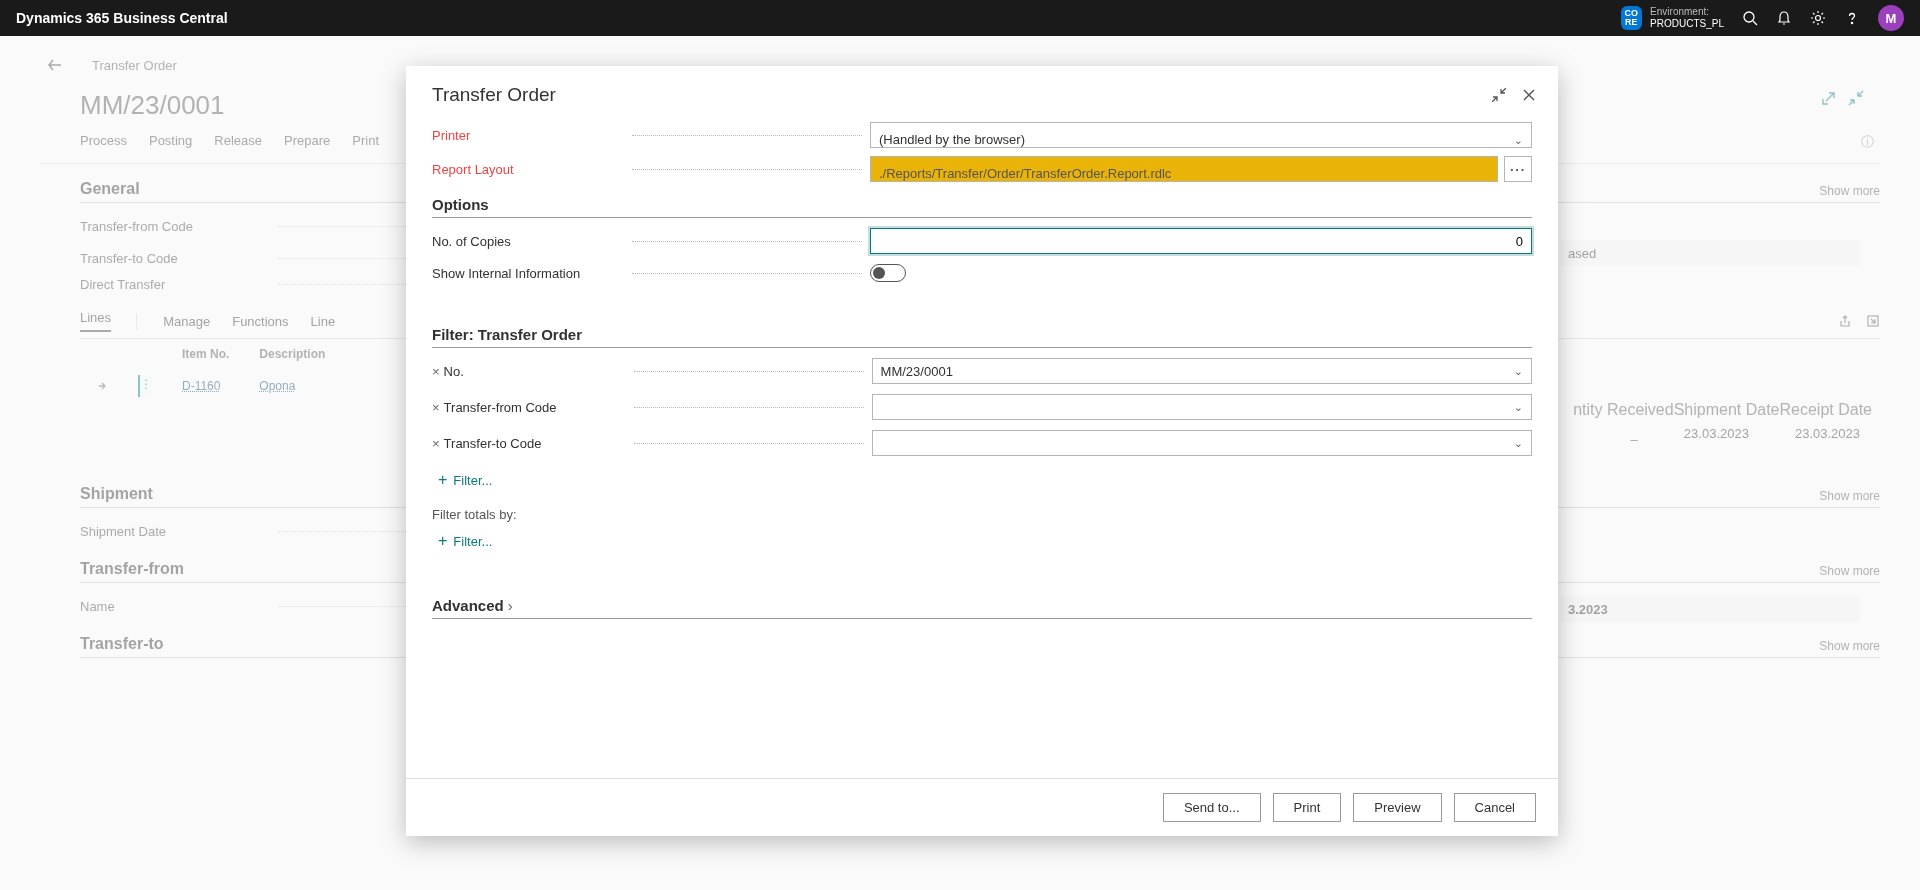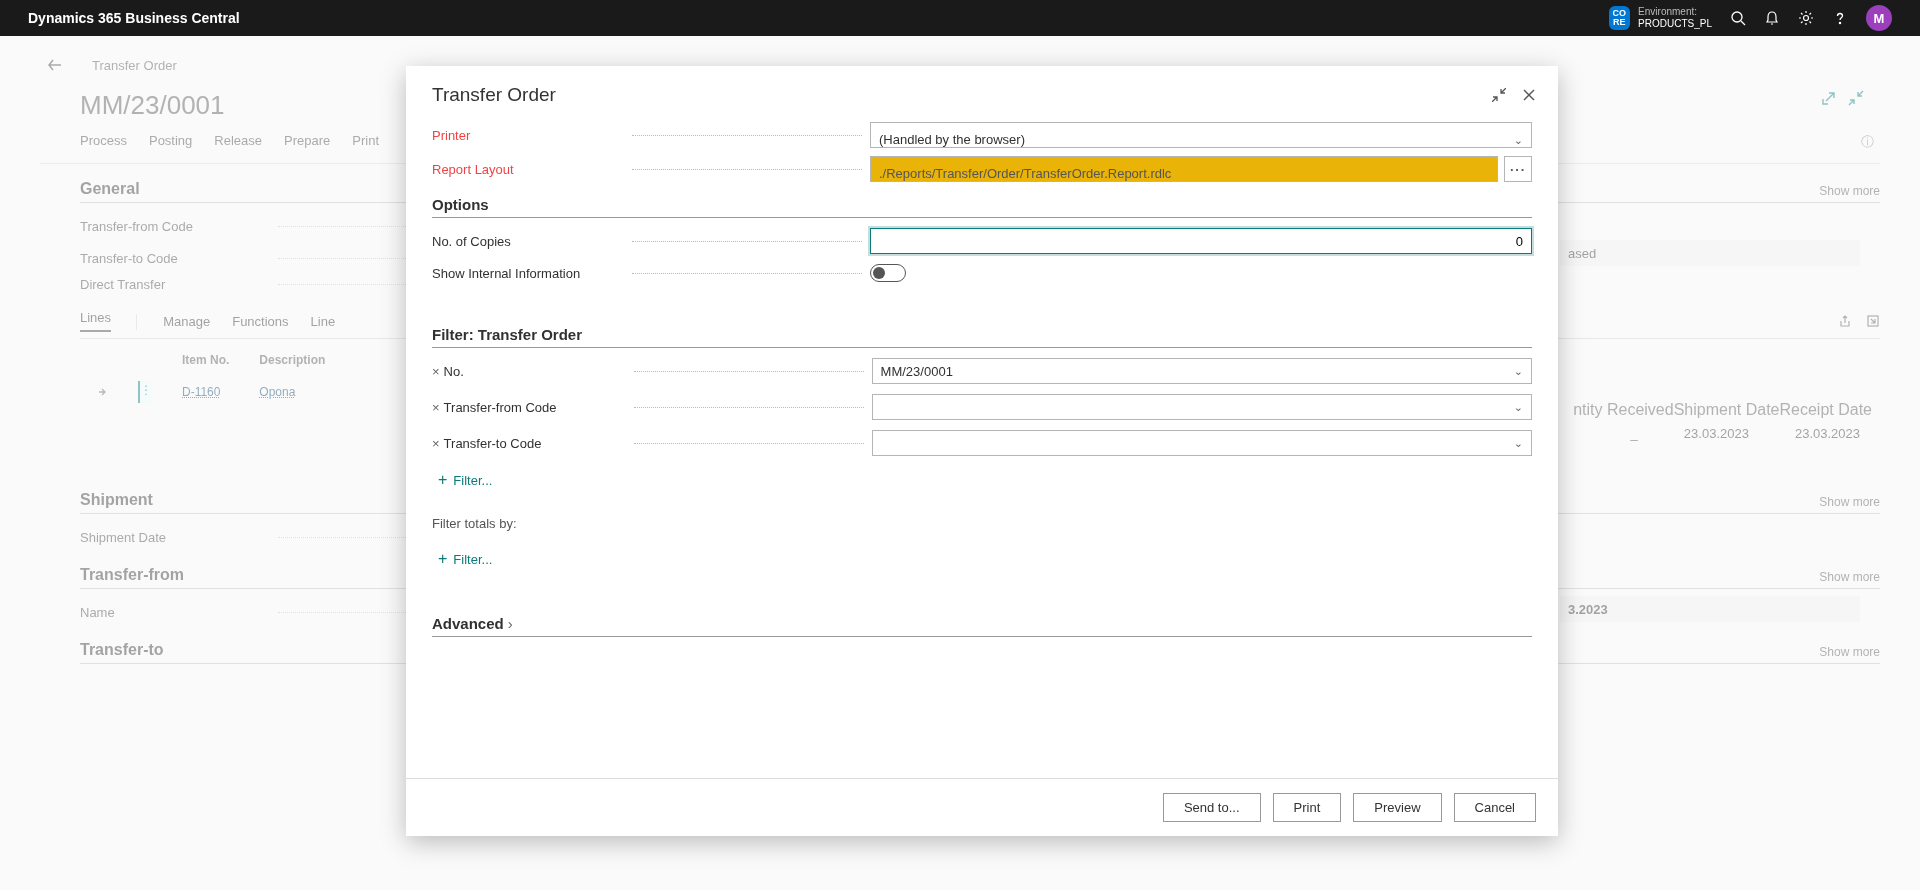--- a/index.html
+++ b/index.html
@@ -1,19 +1,19 @@
 <!DOCTYPE html>
 <html><head>
 <meta charset="utf-8">
 <style>
   * { box-sizing: border-box; margin: 0; padding: 0; font-family: "Segoe UI", Arial, sans-serif; }
   body { background: #f3f3f3; font-size: 13px; color: #323130; overflow: hidden; width: 1920px; height: 890px; position: relative; }
 
   
-  .top-header { background: #1a1a1a; color: #fff; height: 36px; display: flex; align-items: center; padding: 0 28px; justify-content: space-between; }
+  .top-header { background: #1a1a1a; color: #fff; height: 36px; display: flex; align-items: center; padding: 0 16px; justify-content: space-between; }
   .top-header .brand { font-weight: 600; font-size: 14px; }
   .top-header .right { display: flex; align-items: center; gap: 18px; }
   .env-badge { display: flex; align-items: center; gap: 8px; }
   .env-badge .pill { background: #0078d4; color: #fff; font-size: 9px; font-weight: 700; padding: 3px 4px; border-radius: 6px; line-height: 1; text-align: center; }
   .env-badge .txt { font-size: 10px; line-height: 1.2; }
   .env-badge .txt .lbl { color: #bbb; }
   .hdr-icon { color: #fff; cursor: pointer; display: flex; align-items: center; }
   .avatar { width: 26px; height: 26px; border-radius: 50%; background: #9b3fbd; color: #fff; display: flex; align-items: center; justify-content: center; font-size: 13px; font-weight: 600; }
 
   
@@ -41,21 +41,21 @@
   .field-row .lbl { width: 190px; color: #444; font-size: 13px; white-space: nowrap; overflow: hidden; }
   .dots-fill { flex: 1; border-bottom: 1px dotted #bbb; margin: 0 8px; height: 1px; align-self: center; }
   .field-row .val { width: 220px; background: #ececec; height: 26px; display: flex; align-items: center; padding: 0 8px; font-size: 13px; }
   .toggle { width: 34px; height: 16px; border-radius: 8px; border: 1px solid #888; background: #fff; position: relative; }
   .toggle::after { content: ""; position: absolute; left: 2px; top: 2px; width: 10px; height: 10px; border-radius: 50%; background: #888; }
 
   .lines-box { margin: 18px 0 8px 40px; }
   .lines-tabs { display: flex; align-items: center; gap: 22px; border-bottom: 1px solid #ccc; padding-bottom: 6px; }
   .lines-tabs .active { border-bottom: 2px solid #444; padding-bottom: 5px; font-weight: 400; }
   .lines-tabs .right-ic { margin-left: auto; display: flex; gap: 14px; color: #555; }
-  .lines-table { margin-top: 6px; }
+  .lines-table { }
   .lines-table th, .lines-table td { font-size: 12px; color: #555; text-align: left; padding: 6px 14px; }
   .lines-table .row-sel { background: #e9f3f3; display: inline-block; width: 14px; height: 22px; border-left: 2px solid #0b7a7a; }
   .lines-table .item-link { text-decoration: underline dotted; color: #0c4a6e; }
   .far-right-cols { position: absolute; right: 48px; top: 365px; font-size: 16px; color: #555; display: flex; }
   .far-right-cols2 { position: absolute; right: 60px; top: 390px; font-size: 13px; color: #333; display: flex; gap: 46px; }
 
   
   .dialog { position: absolute; z-index: 20; left: 406px; top: 66px; width: 1152px; height: 770px; background: #fff; box-shadow: 0 6px 24px rgba(0,0,0,0.25); display: flex; flex-direction: column; }
   .dlg-hdr { display: flex; align-items: center; justify-content: space-between; padding: 18px 22px 8px 26px; }
   .dlg-hdr h2 { font-size: 19px; font-weight: 400; color: #333; }
@@ -84,21 +84,21 @@
   .filter-row { display: flex; align-items: center; margin: 10px 0; }
   .filter-row .x { color: #666; margin-right: 4px; cursor: pointer; font-size: 13px; }
   .filter-row .flbl { width: 190px; font-size: 13px; }
   .filter-row .fdots { flex: 0 0 230px; border-bottom: 1px dotted #bbb; height: 1px; margin: 0 8px 0 0; }
   .lookup { flex: 1; height: 26px; border: 1px solid #b5b5b5; display: flex; align-items: center; padding: 0 8px; font-size: 13px; position: relative; }
   .lookup .chev { position: absolute; right: 8px; color: #666; font-size: 11px; }
 
   .add-filter { display: inline-flex; align-items: center; gap: 6px; color: #0b7a7a; font-size: 13px; cursor: pointer; margin: 6px 0 14px 6px; }
   .add-filter .plus { font-size: 16px; line-height: 1; }
 
-  .totals-lbl { font-size: 13px; color: #555; margin: 14px 0; }
+  .totals-lbl { font-size: 13px; color: #555; margin: 5px 0; }
 
   .dlg-footer { border-top: 1px solid #ddd; padding: 14px 22px; display: flex; justify-content: flex-end; gap: 12px; }
   .btn { border: 1px solid #999; background: #fff; padding: 6px 20px; font-size: 13px; cursor: pointer; color: #333; }
 
   svg { display: block; }
 </style>
 </head>
 <body>
 
 <div class="top-header">

